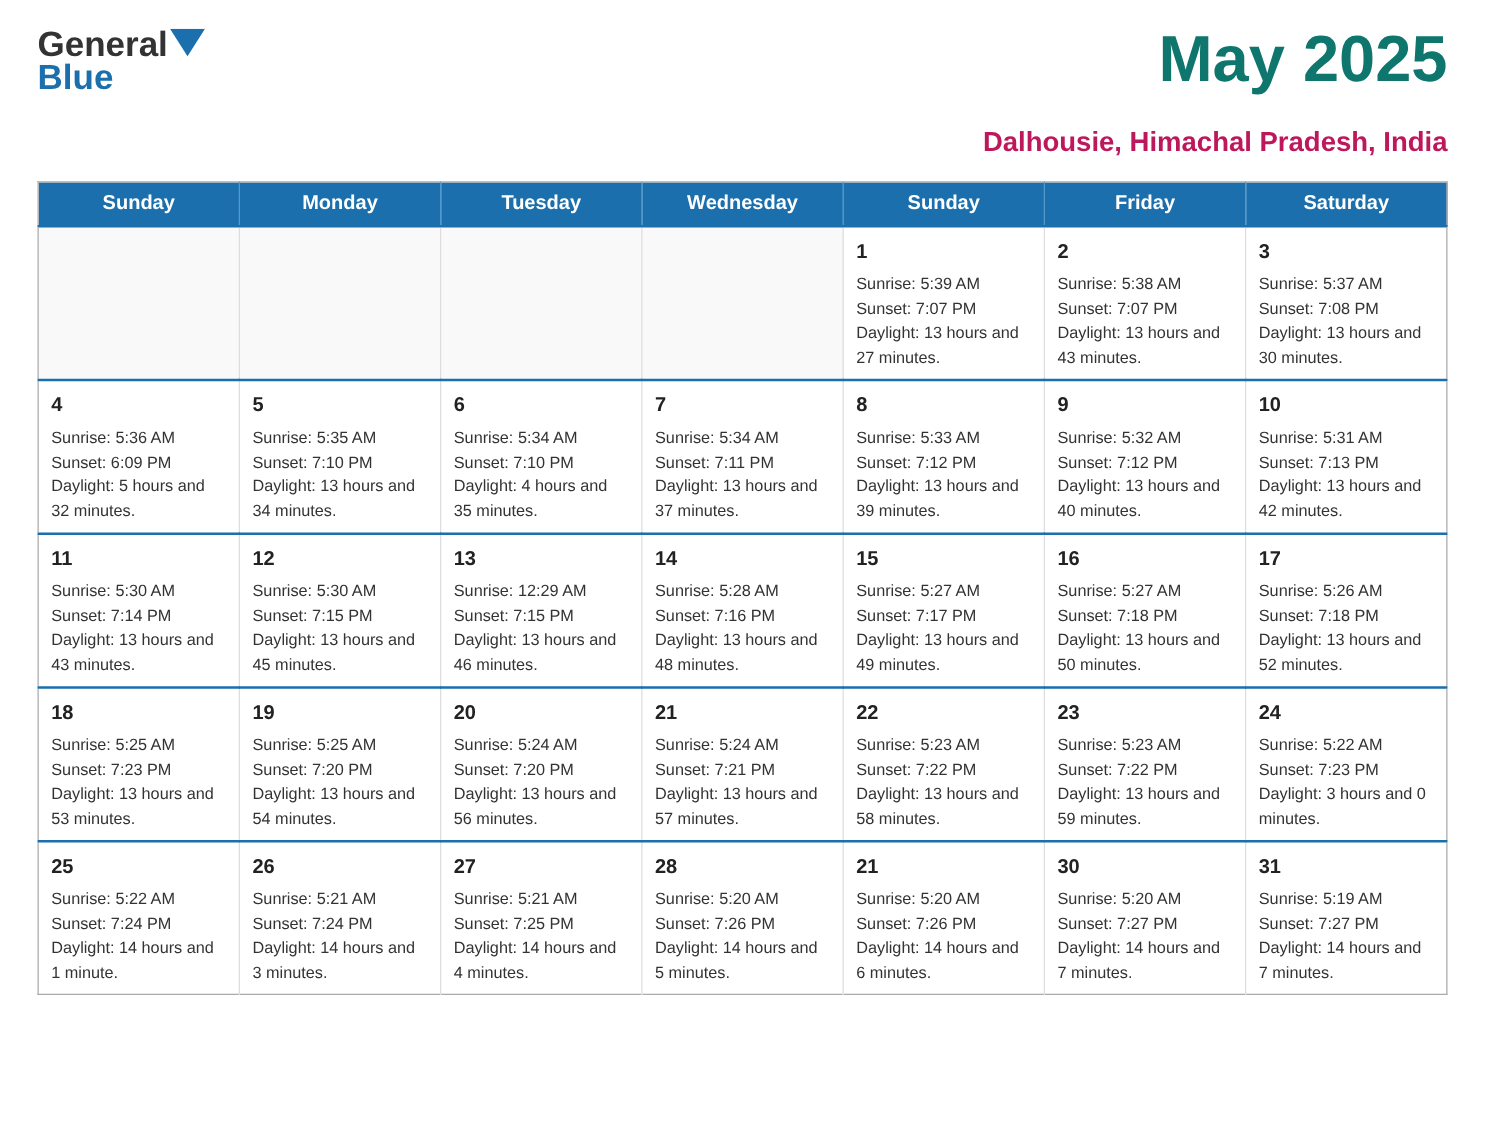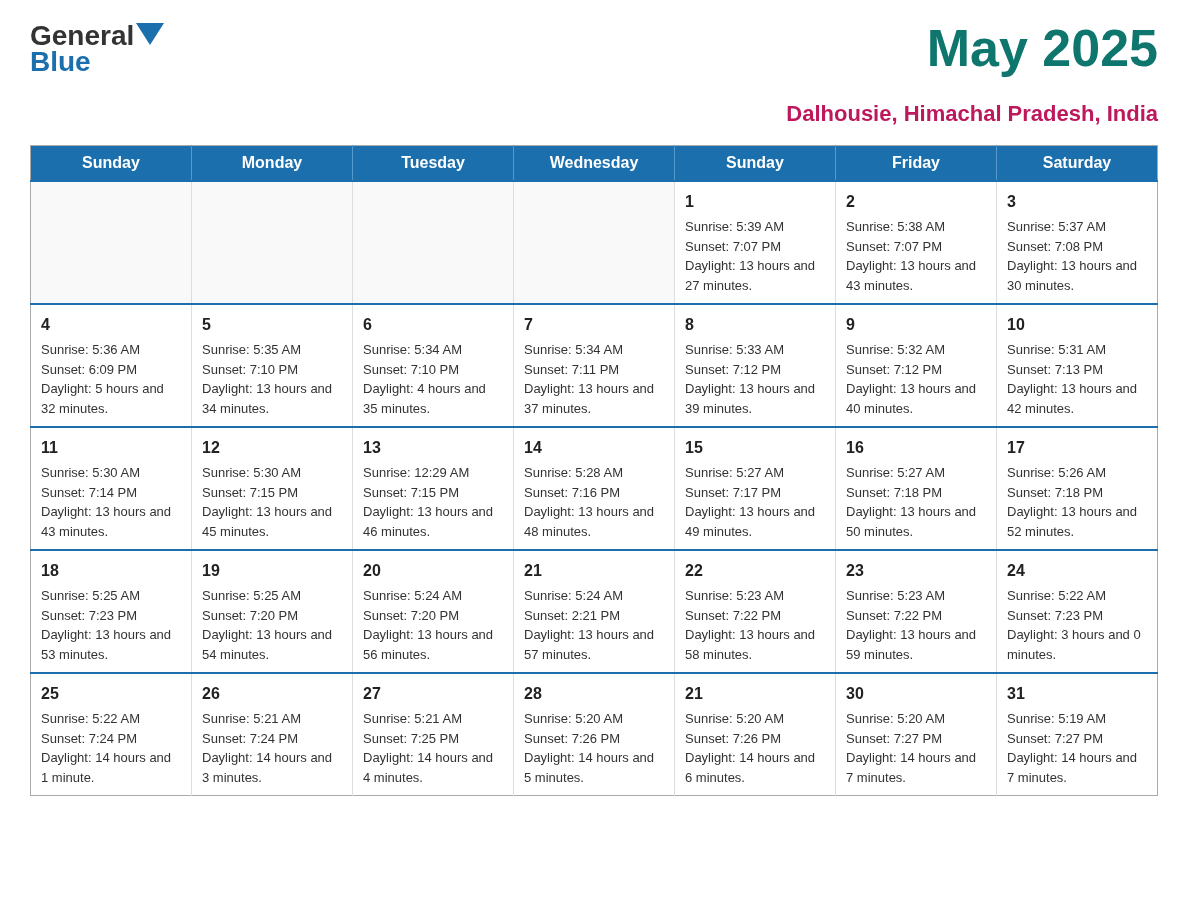--- a/index.html
+++ b/index.html
@@ -257,21 +257,21 @@
         </td>
         <td>
           <span class="day-num">20</span>
           <div class="day-info">Sunrise: 5:24 AM</div>
           <div class="day-info">Sunset: 7:20 PM</div>
           <div class="day-info">Daylight: 13 hours and 56 minutes.</div>
         </td>
         <td>
           <span class="day-num">21</span>
           <div class="day-info">Sunrise: 5:24 AM</div>
-          <div class="day-info">Sunset: 2:21 PM</div>
+          <div class="day-info">Sunset: 7:21 PM</div>
           <div class="day-info">Daylight: 13 hours and 57 minutes.</div>
         </td>
         <td>
           <span class="day-num">22</span>
           <div class="day-info">Sunrise: 5:23 AM</div>
           <div class="day-info">Sunset: 7:22 PM</div>
           <div class="day-info">Daylight: 13 hours and 58 minutes.</div>
         </td>
         <td>
           <span class="day-num">23</span>

